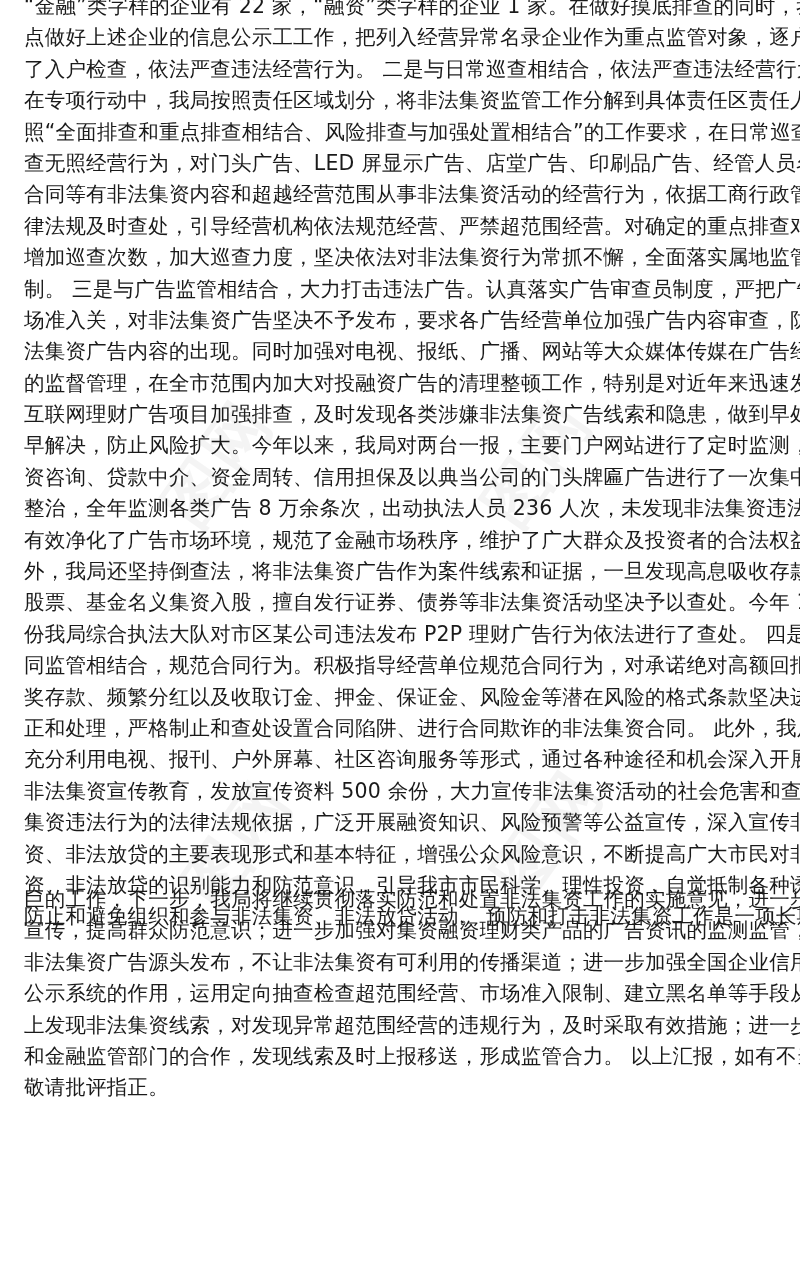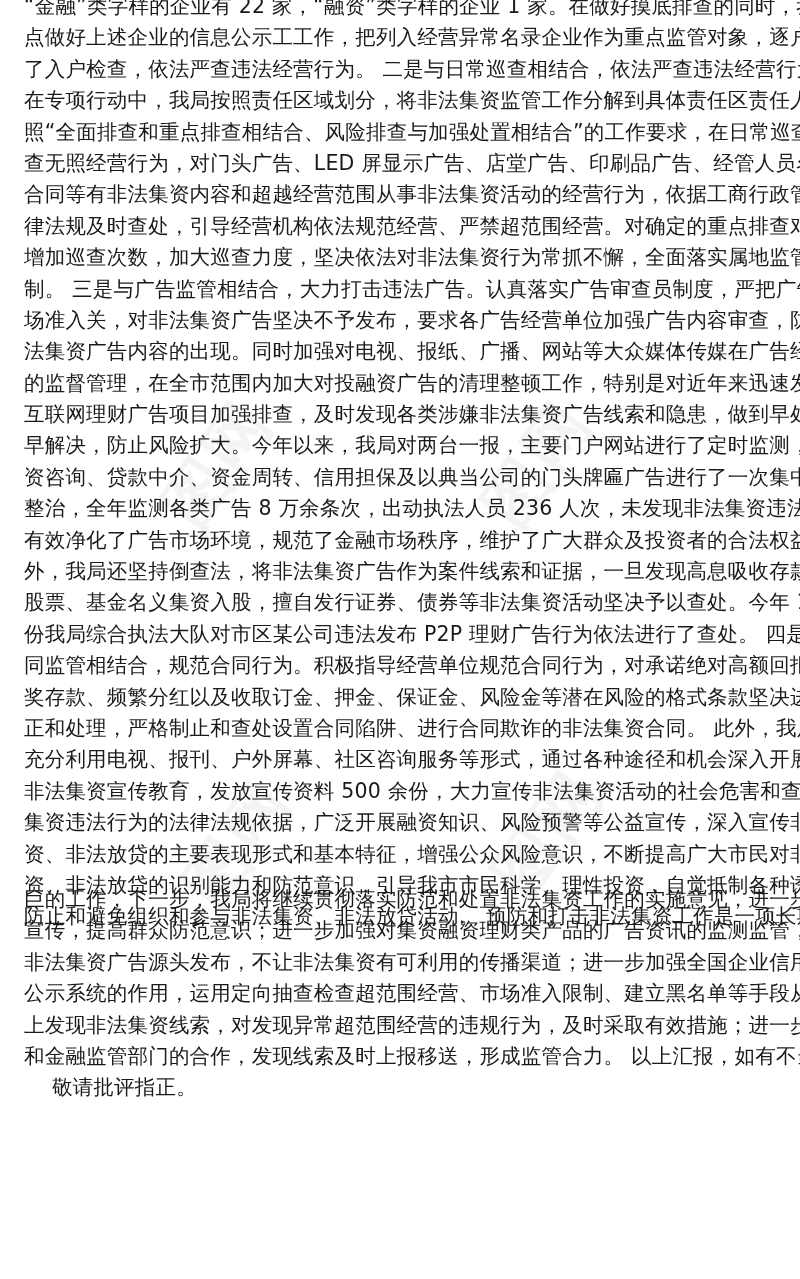--- a/index.html
+++ b/index.html
@@ -11,21 +11,21 @@
   .page { position: absolute; left: 0; top: 0; width: 800px; height: 1279px; }
   .block { position: absolute; left: 24px; width: 756px; }
   .block-1 { top: -9px; }
   .block-2 { top: 884px; }
   .line {
     display: block; height: 31.4px; line-height: 31.4px;
     font-size: 20.5px; white-space: nowrap;
     text-align: justify; text-align-last: justify;
     letter-spacing: 0.2px;
   }
-  .line.last { text-align-last: left; margin-left: 28px; }
+  .line.last { text-align-last: left; }
   .watermark {
     position: absolute; color: rgba(0,0,0,0.045); font-size: 64px;
     font-weight: bold; transform: rotate(-55deg); white-space: nowrap;
     pointer-events: none; letter-spacing: 4px;
   }
 </style>
 </head>
 <body>
 
 <div class="page">

